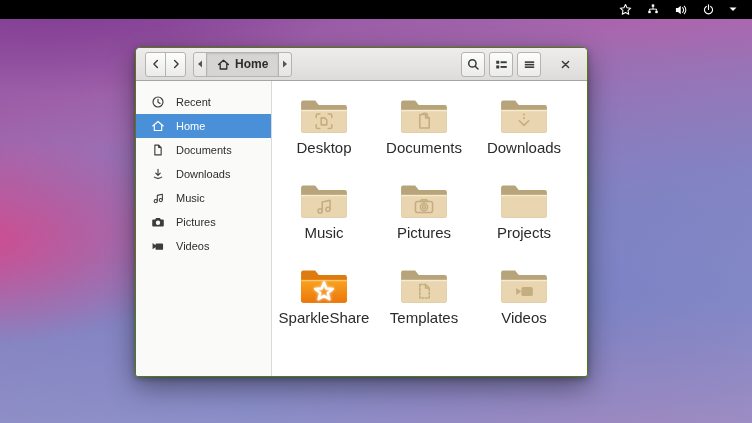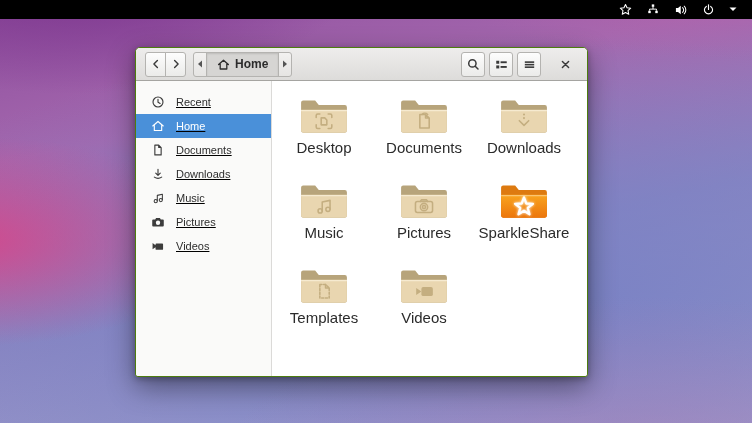--- a/index.html
+++ b/index.html
@@ -36,21 +36,21 @@
   .pager{width:14px;background:linear-gradient(#f2f1f0,#e6e5e3);}
   .loc-btn{padding:0 10px;background:#d6d5d3;box-shadow:inset 0 1px 2px rgba(0,0,0,.12);
     font-size:12px;font-weight:bold;color:#2c2c2c;gap:5px;}
   .spacer{flex:1;}
   .actions{display:flex;gap:4px;align-items:center;}
   .actions .btn{width:24px;}
   .close-btn{width:26px;height:26px;display:flex;align-items:center;justify-content:center;
     margin-left:11px;cursor:pointer;border:none;background:transparent;}
   
   .winbody{flex:1;display:flex;min-height:0;border-radius:0 0 3px 3px;overflow:hidden;}
-  .sidebar{width:136px;flex:0 0 136px;background:#fafaf9;border-right:1px solid #dbdad8;padding-top:9px;box-sizing:border-box;text-decoration:underline;}
+  .sidebar{width:136px;flex:0 0 136px;background:#fafaf9;border-right:1px solid #dbdad8;padding-top:9px;box-sizing:border-box;}
   .side-item{height:24px;display:flex;align-items:center;gap:10px;padding-left:14px;cursor:pointer;color:#2d2d2d;}
   .side-item .s-ico{width:16px;height:16px;display:flex;align-items:center;justify-content:center;color:#3c3c3c;}
   .side-item .s-label{font-size:11px;}
   .side-item.selected{background:#4a90d9;color:#fff;}
   .side-item.selected .s-ico{color:#fff;}
   .content{flex:1;background:#fff;padding:12px 0 0 2px;box-sizing:border-box;}
   .grid{display:grid;grid-template-columns:100px 100px 100px;grid-auto-rows:85px;}
   .tile{display:flex;flex-direction:column;align-items:center;cursor:pointer;}
   .tile svg{display:block;margin-top:2px;}
   .tile .f-label{font-size:15px;color:#2b2b2b;margin-top:2px;text-align:center;}
@@ -293,20 +293,28 @@
             <g>
               <rect class="emb" x="15.8" y="20.5" width="16.4" height="10.5" rx="1.8"></rect>
               <path class="emb" d="M20.5 20.5 l1 -1.6 h5 l1 1.6"></path>
               <circle class="emb" cx="24" cy="25.8" r="3.5"></circle>
               <circle class="emb" cx="24" cy="25.8" r="1.5"></circle>
             </g>
           </svg>
           <span class="f-label">Pictures</span>
         </div>
 
+        <div class="tile">
+          <svg width="50" height="42" viewBox="0 0 48 40">
+            <path d="M4 5 h11.5 l3.5 4.5 H44 a2 2 0 0 1 2 2 V34 a2 2 0 0 1 -2 2 H4 a2 2 0 0 1 -2 -2 V7 a2 2 0 0 1 2 -2 z" fill="#b7a47b"></path>
+            <path d="M2 14 H46 V34 a2 2 0 0 1 -2 2 H4 a2 2 0 0 1 -2 -2 z" fill="#e9d6b0"></path>
+            <path d="M2 14.8 H46" stroke="#f6ead0" stroke-width="1.2"></path>
+          </svg>
+          <span class="f-label">Projects</span>
+        </div>
 
         <div class="tile">
           <svg width="50" height="42" viewBox="0 0 48 40">
             <path d="M4 5 h11.5 l3.5 4.5 H44 a2 2 0 0 1 2 2 V34 a2 2 0 0 1 -2 2 H4 a2 2 0 0 1 -2 -2 V7 a2 2 0 0 1 2 -2 z" fill="#dd7a10"></path>
             <defs>
                 <linearGradient id="og" x1="0" y1="0" x2="0" y2="1">
                   <stop offset="0" stop-color="#f9a41f"></stop>
                   <stop offset="1" stop-color="#ec760c"></stop>
                 </linearGradient>
               </defs>

